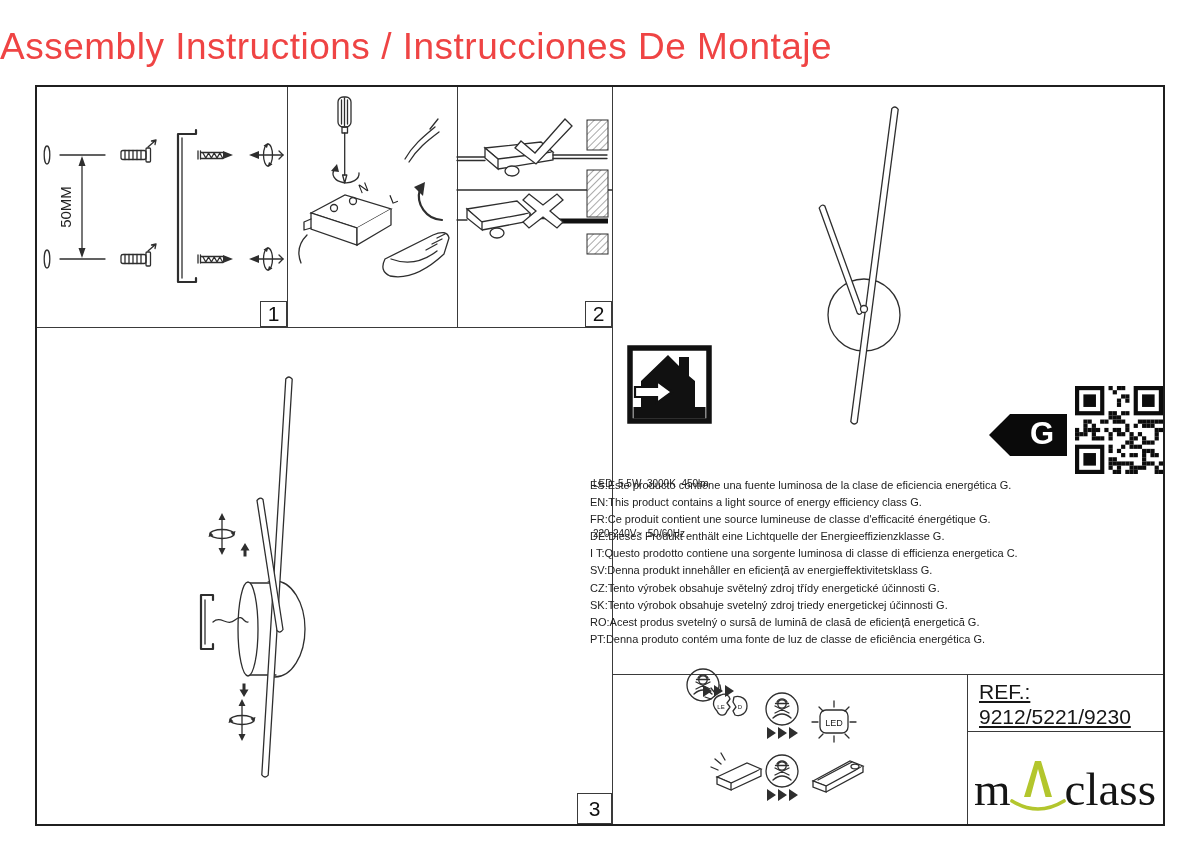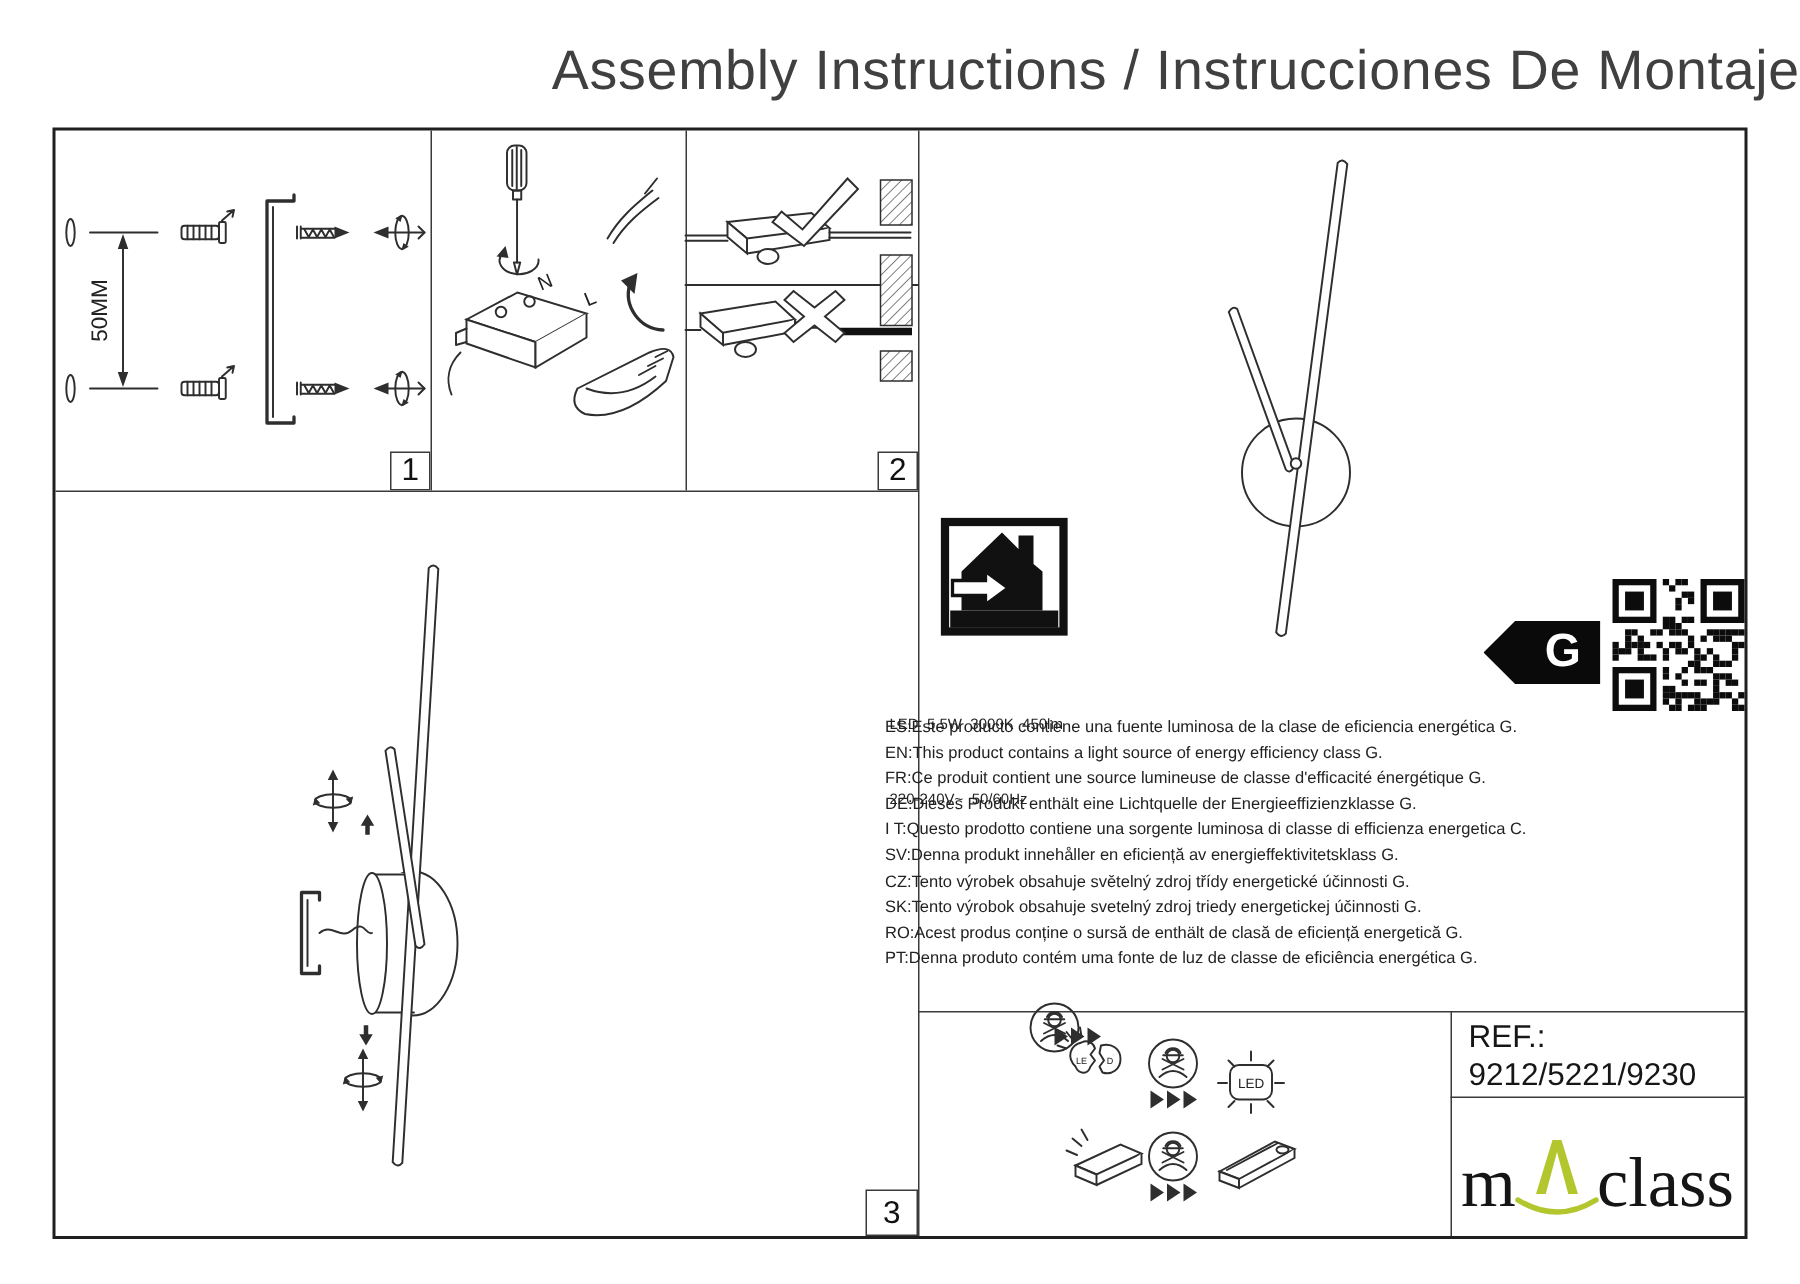--- a/index.html
+++ b/index.html
@@ -1,40 +1,40 @@
 <!DOCTYPE html>
 <html><head>
 <meta charset="utf-8">
 <style>
   html,body{margin:0;padding:0;background:#e8e8e8;}
   .page{position:relative;width:1200px;height:856px;background:#ffffff;overflow:hidden;
         font-family:"Liberation Sans",sans-serif;color:#1b1b1b;}
-  .title{position:absolute;top:26px;left:0;right:0;text-align:right;
-         font-size:37px;letter-spacing:.5px;color:#404040;white-space:nowrap;}
+  .title{position:absolute;top:26px;left:0;right:0;text-align:left;
+         font-size:37px;letter-spacing:.5px;color:#ef4444;white-space:nowrap;}
   .frame{position:absolute;left:35px;top:85px;width:1130px;height:741px;
          border:2px solid #1f1f1f;box-sizing:border-box;}
   .ln{position:absolute;background:#3a3a3a;}
   .numbox{position:absolute;border:1px solid #3a3a3a;display:flex;align-items:center;
           justify-content:center;font-size:21px;color:#111;background:#fff;box-sizing:border-box;}
   svg{position:absolute;overflow:visible;}
   svg .s{stroke:#2e2e2e;stroke-width:1.3;fill:none;stroke-linecap:round;stroke-linejoin:round;}
   svg .s2{stroke:#2e2e2e;stroke-width:2.2;fill:none;stroke-linecap:round;stroke-linejoin:round;}
   svg .f{fill:#2e2e2e;stroke:none;}
   svg .w{fill:#ffffff;stroke:#2e2e2e;stroke-width:1.3;}
   svg .k{fill:#111;stroke:none;}
   svg text{font-family:"Liberation Sans",sans-serif;fill:#222;}
   .specs{position:absolute;left:556px;top:356px;font-size:10px;line-height:16.5px;
          white-space:pre;color:#222;}
   .langs{position:absolute;left:553px;top:390px;width:545px;font-size:11px;
          line-height:17.1px;color:#222;white-space:nowrap;}
   .g-arrow{position:absolute;left:952px;top:327px;width:78px;height:42px;background:#0a0a0a;
            clip-path:polygon(100% 0,27% 0,0 50%,27% 100%,100% 100%);}
   .g-arrow span{position:absolute;right:13px;top:2px;color:#fff;font-size:31px;font-weight:bold;}
   .ref-cell{position:absolute;left:930px;top:587px;width:230px;height:57px;
-            padding:5px 0 0 12px;box-sizing:border-box;font-size:21px;line-height:25px;color:#161616;}
+            padding:5px 0 0 12px;box-sizing:border-box;font-size:21px;line-height:25px;color:#161616;text-decoration:underline;}
   .logo-cell{position:absolute;left:930px;top:644px;width:196px;height:96px;
              display:flex;align-items:center;justify-content:center;}
   .brand{font-family:"Liberation Serif",serif;font-size:47px;color:#151515;
          display:flex;align-items:baseline;}
   .brand svg{position:relative;}
 </style>
 </head>
 <body>
 
 <div class="page">
@@ -326,21 +326,21 @@
 
     <div class="langs">
       <div>ES:Este producto contiene una fuente luminosa de la clase de eficiencia energética G.</div>
       <div>EN:This product contains a light source of energy efficiency class G.</div>
       <div>FR:Ce produit contient une source lumineuse de classe d'efficacité énergétique G.</div>
       <div>DE:Dieses Produkt enthält eine Lichtquelle der Energieeffizienzklasse G.</div>
       <div>I T:Questo prodotto contiene una sorgente luminosa di classe di efficienza energetica C.</div>
       <div>SV:Denna produkt innehåller en eficiență av energieffektivitetsklass G.</div>
       <div>CZ:Tento výrobek obsahuje světelný zdroj třídy energetické účinnosti G.</div>
       <div>SK:Tento výrobok obsahuje svetelný zdroj triedy energetickej účinnosti G.</div>
-      <div>RO:Acest produs conține o sursă de enthält de clasă de eficiență energetică G.</div>
+      <div>RO:Acest produs svetelný o sursă de lumină de clasă de eficiență energetică G.</div>
       <div>PT:Denna produto contém uma fonte de luz de classe de eficiência energética G.</div>
     </div>
 
     <svg style="left:666px;top:598px;" width="178" height="126" viewBox="0 0 178 126">
       <g id="tech">
         <circle class="s" cx="0" cy="0" r="16"></circle>
         <circle class="s" cx="0" cy="-5" r="4.2"></circle>
         <path class="s" d="M-5,-7 A5.5,5.5 0 0 1 5,-7 M-6.5,-5.5 H6.5"></path>
         <path class="s" d="M-9,9 Q0,1 9,9 M-7,4 L7,-3 M-7,-3 L7,4"></path>
       </g>

